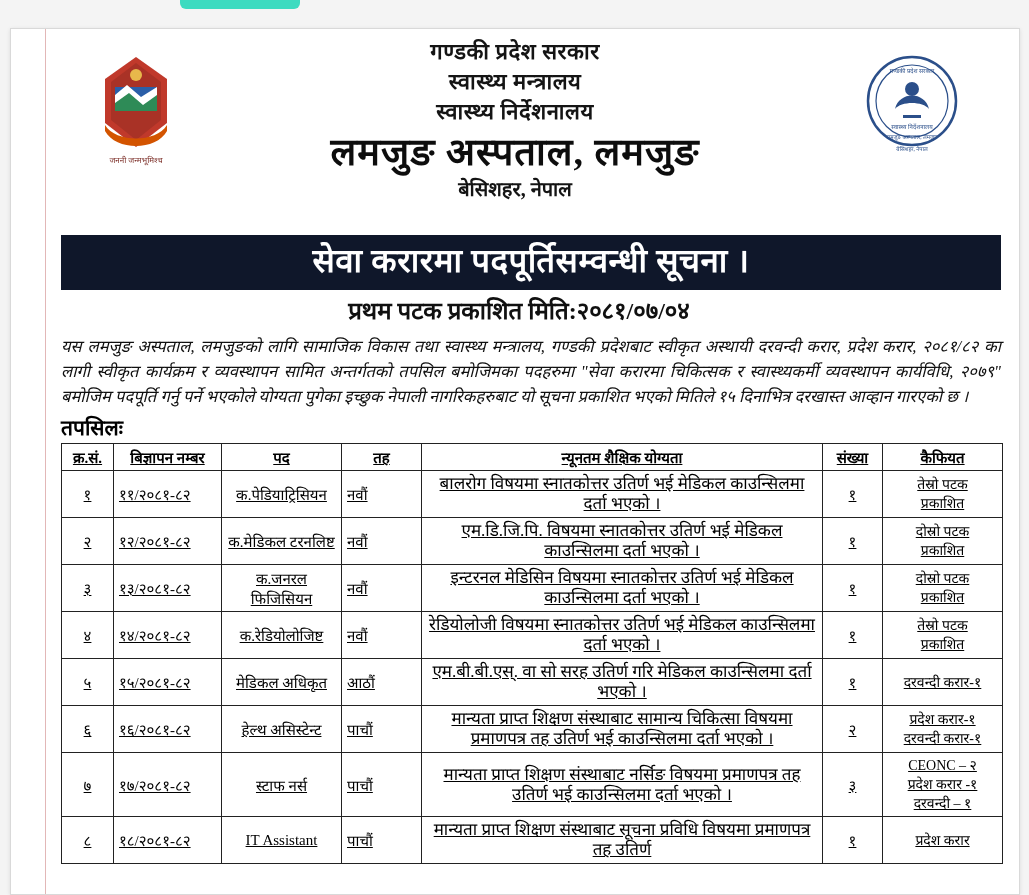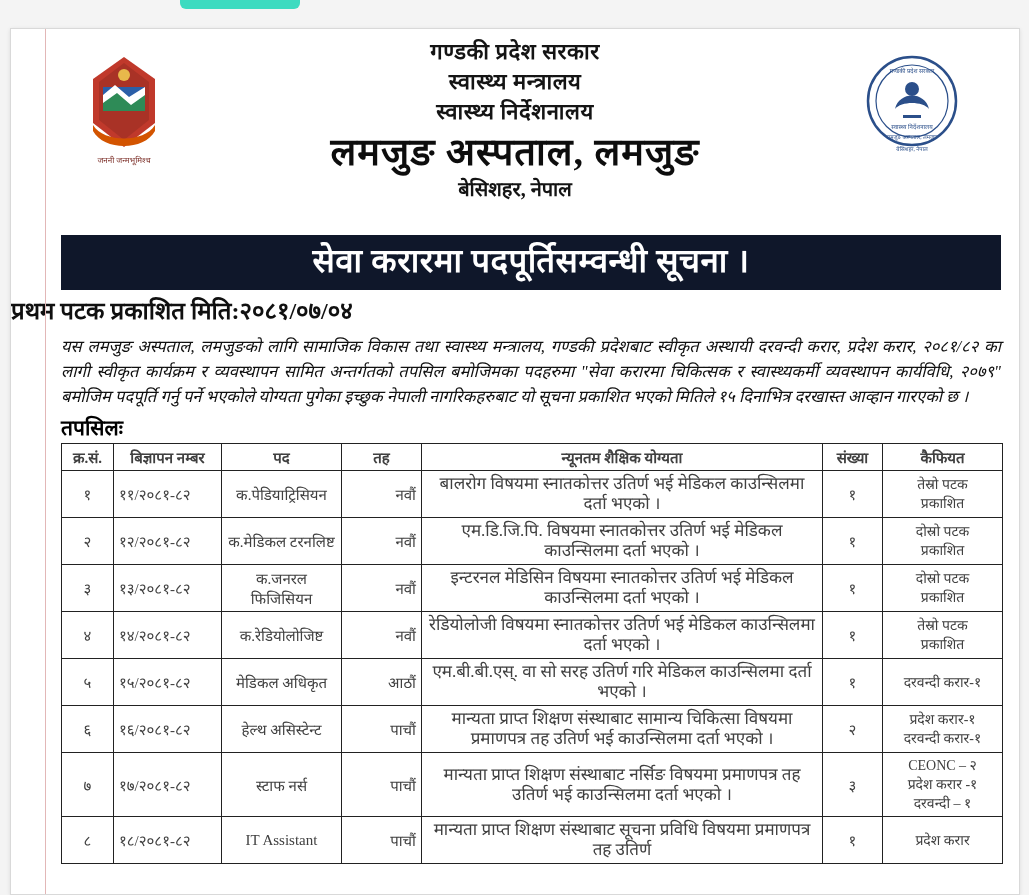--- a/index.html
+++ b/index.html
@@ -51,21 +51,21 @@
   .header {
     position: relative;
     height: 200px;
     text-align: center;
     padding-top: 8px;
   }
   .emblem-left, .emblem-right {
     position: absolute;
     top: 22px;
   }
-  .emblem-left { left: 48px; }
+  .emblem-left { left: 60px; }
   .emblem-right { right: 52px; }
 
   .gov-line {
     font-family: "Liberation Serif", serif;
     font-weight: bold;
     color: #141414;
     letter-spacing: .5px;
   }
   .gov-1 { font-size: 22px; line-height: 30px; }
   .gov-2 { font-size: 22px; line-height: 30px; }
@@ -93,26 +93,28 @@
     color: #ffffff;
     text-align: center;
     font-family: "Liberation Serif", serif;
     font-weight: bold;
     font-size: 33px;
     line-height: 46px;
     padding: 3px 0 6px 0;
     letter-spacing: .5px;
   }
   .subtitle {
+    text-align: center;
     font-family: "Liberation Serif", serif;
     font-weight: bold;
     font-size: 24px;
     line-height: 34px;
     color: #101010;
     margin-top: 4px;
+    padding-left: 8px;
   }
   
   .body-para {
     margin: 6px 18px 0 50px;
     font-family: "Liberation Serif", serif;
     font-size: 16.5px;
     line-height: 25px;
     color: #101010;
     text-align: justify;
     font-style: italic;
@@ -124,37 +126,38 @@
     font-size: 21px;
     color: #000000;
   }
   
   table.notice {
     margin-left: 50px;
     margin-right: 18px;
     width: 942px;
     border-collapse: collapse;
     font-family: "Liberation Serif", serif;
-    color: #404040;
+    color: #000000;
+    text-decoration: underline;
   }
   table.notice th, table.notice td {
     border: 1px solid #222;
     padding: 3px 5px;
     vertical-align: middle;
   }
   table.notice thead th {
     font-size: 15px;
     font-weight: bold;
     text-align: center;
     height: 26px;
   }
   td.c-sn    { width: 52px;  text-align: center; font-size: 15px; }
   td.c-ad    { width: 108px; text-align: left; font-size: 15px; }
   td.c-post  { width: 120px; text-align: center; font-size: 15px; }
-  td.c-level { width: 80px;  text-align: right; font-size: 15px; margin-top: 36px; }
+  td.c-level { width: 80px;  text-align: left; font-size: 15px; margin-top: 36px; }
   td.c-qual  { font-size: 17px; line-height: 20px; text-align: center; }
   td.c-num   { width: 60px;  text-align: center; font-size: 15px; }
   td.c-rem   { width: 120px; text-align: center; font-size: 14px; line-height: 19px; }
   th.h-sn    { width: 52px; }
   th.h-ad    { width: 108px; }
   th.h-post  { width: 120px; }
   th.h-level { width: 80px; }
   th.h-num   { width: 60px; }
   th.h-rem   { width: 120px; margin-left: 8px; }
   .rem-line { display: block; }

